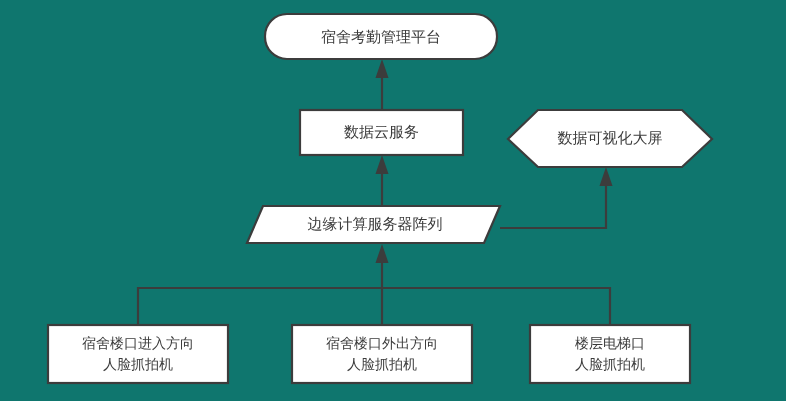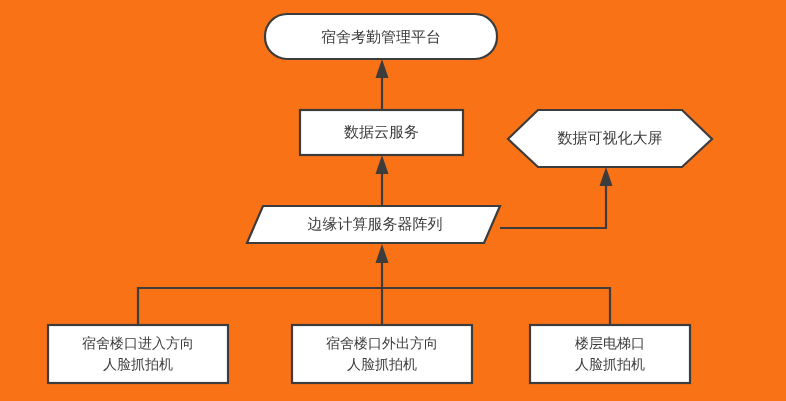--- a/index.html
+++ b/index.html
@@ -10,21 +10,21 @@
   body {
     width: 786px;
     height: 401px;
     overflow: hidden;
     font-family: "Liberation Sans", "DejaVu Sans", sans-serif;
   }
   #diagram-root {
     position: relative;
     width: 786px;
     height: 401px;
-    background: #f97316;
+    background: #0f766e;
   }
   svg#flowchart {
     display: block;
     width: 786px;
     height: 401px;
   }
   .node-shape {
     fill: #ffffff;
     stroke: #3c3c3c;
     stroke-width: 2.2;

